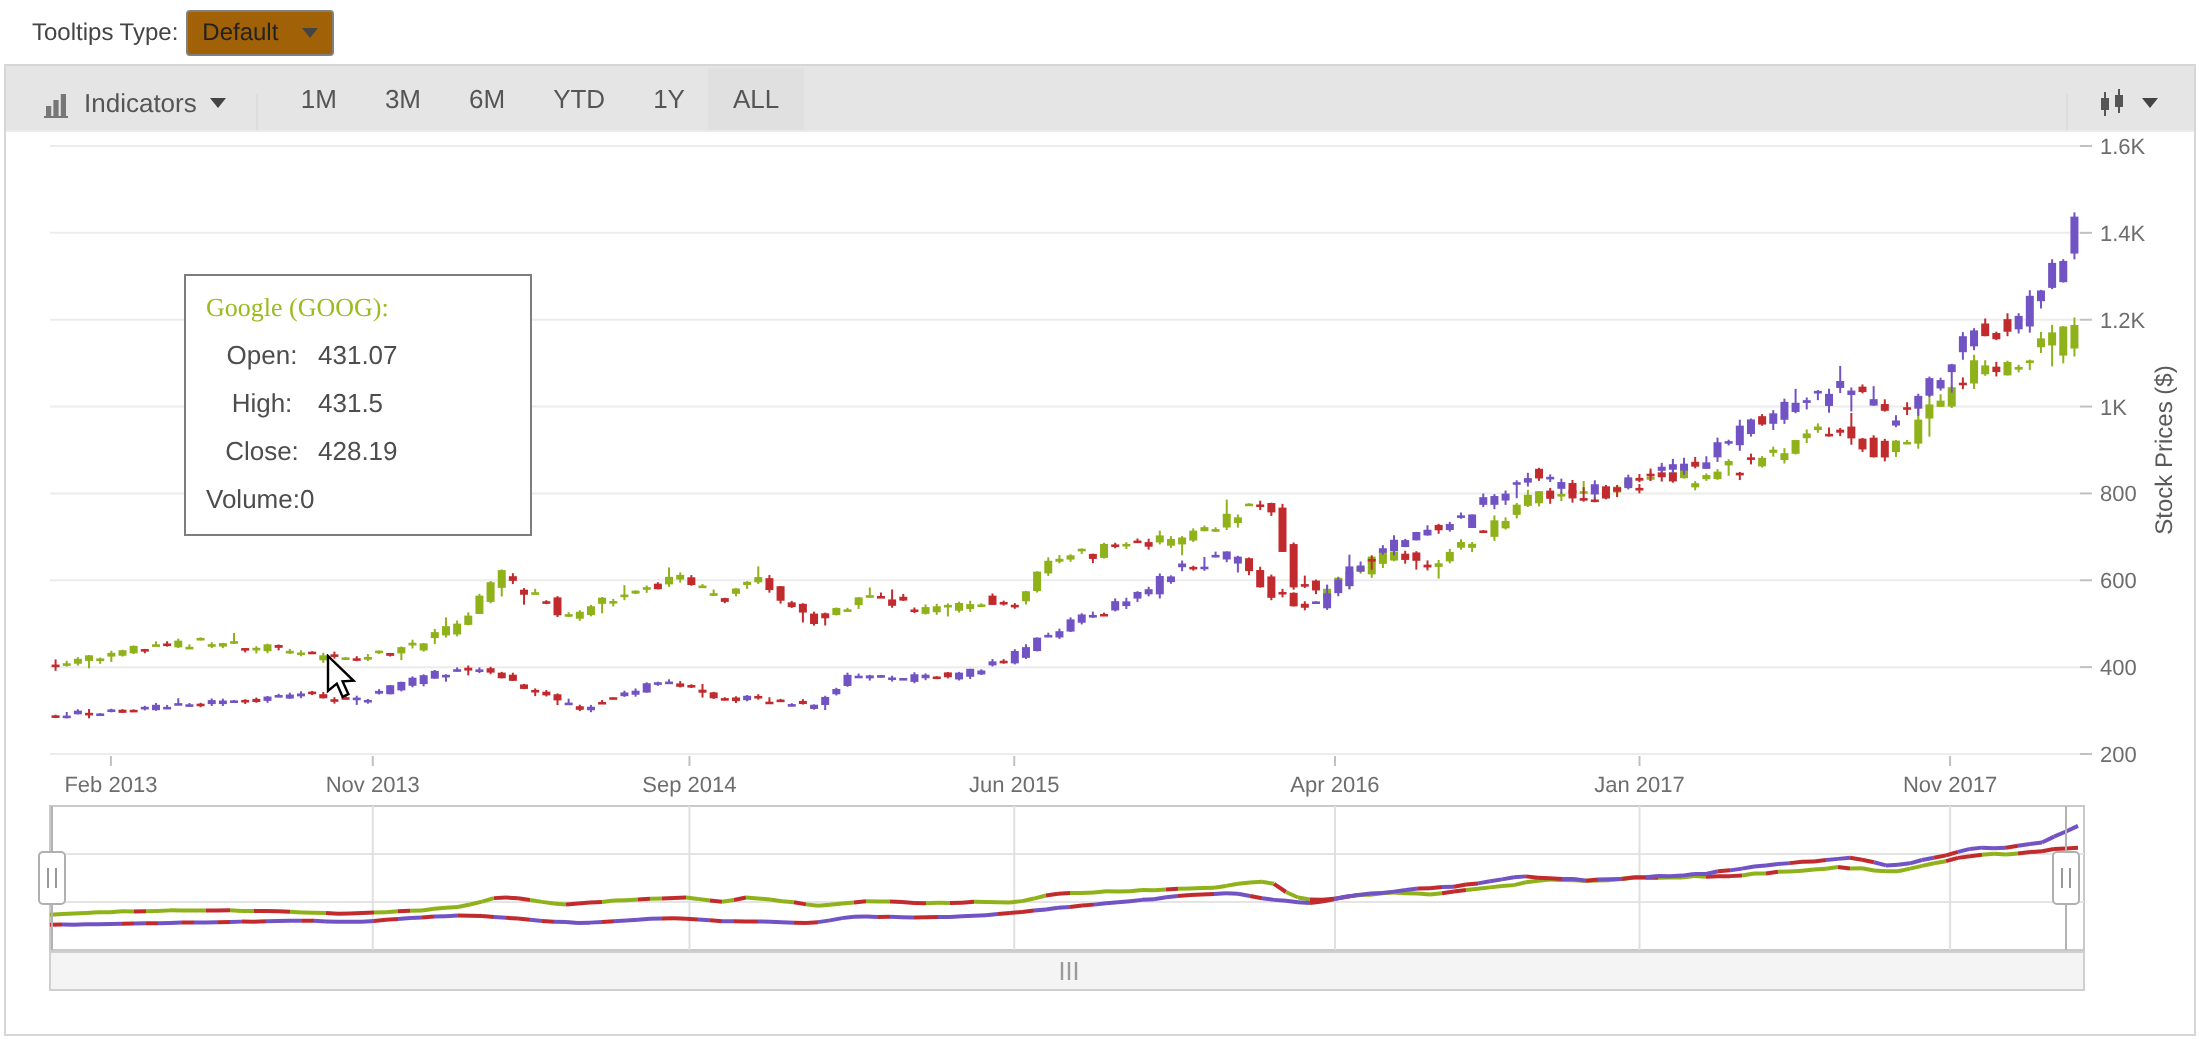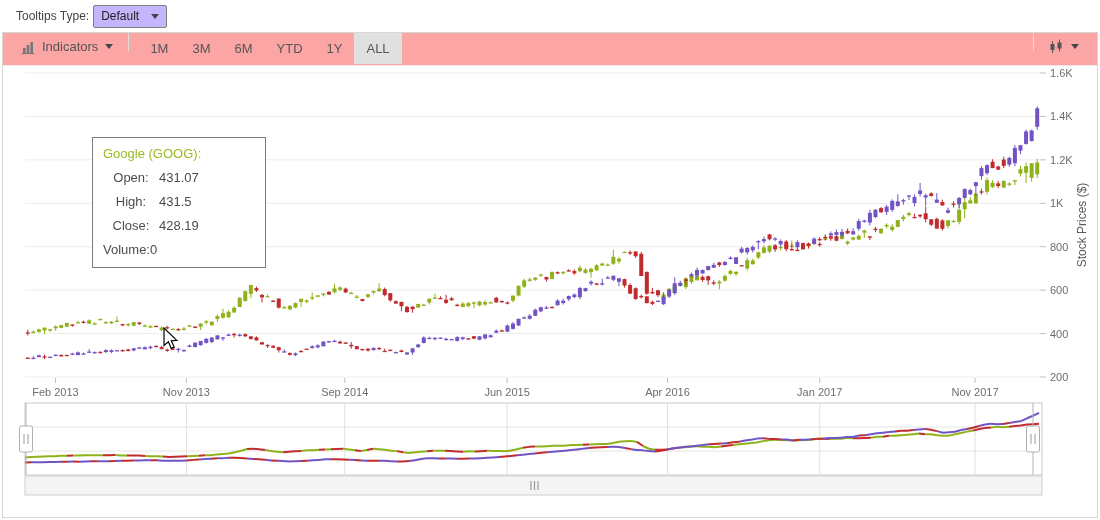--- a/index.html
+++ b/index.html
@@ -7,30 +7,30 @@
     width:1100px;height:520px;overflow:hidden;background:#fff;
     font-family:"Liberation Sans",sans-serif;
     -webkit-font-smoothing:antialiased;
   }
   .app{position:relative;width:1100px;height:520px;background:#fff;}
 
   
   .topbar{height:32px;display:flex;align-items:center;padding-left:16px;font-size:12px;color:#444;}
   .topbar label{margin-right:4px;}
   .select{
-    border:1px solid #808080;border-radius:2px;background:#c4b5fd;height:21px;
+    border:1px solid #808080;border-radius:2px;background:#a16207;height:21px;
     padding:0 7px;display:flex;align-items:center;gap:12px;font-size:12px;color:#222;cursor:pointer;
   }
   .caret-down{width:0;height:0;border-left:4px solid transparent;border-right:4px solid transparent;border-top:5px solid #444;}
 
   
   .widget{position:absolute;left:2px;right:2px;top:32px;bottom:2px;border:1px solid #d6d6d6;background:#fff;}
 
   
-  .toolbar{height:32px;background:#fca5a5;border-bottom:1px solid #ebebeb;display:flex;align-items:flex-start;padding:0 8px;font-size:13px;color:#555;}
+  .toolbar{height:32px;background:#e5e5e5;border-bottom:1px solid #ebebeb;display:flex;align-items:flex-end;padding:0 8px;font-size:13px;color:#555;}
   .tb-btn{display:flex;align-items:center;gap:7px;background:transparent;border:none;color:#555;font-size:13px;padding:6px 10px;cursor:pointer;font-family:inherit;}
   .sep{width:1px;height:18px;background:#ddd;margin:0 5px;}
   .periods{display:flex;margin-left:4px;}
   .period{background:transparent;border:none;font-family:inherit;font-size:13px;color:#555;padding:8px 12px;cursor:pointer;}
   .period.active{background:#e0e0e0;}
   .spacer{flex:1;}
 
   
   .chart-svg{position:absolute;left:0;top:66px;width:1100px;height:454px;}
 
@@ -1238,21 +1238,21 @@
         <g>
           <line x1="1033" x2="1033" y1="337" y2="409" stroke="#b3b3b3" stroke-width="1"></line>
           <rect x="1026.5" y="360" width="13" height="26" rx="2" fill="#fff" stroke="#b0b0b0" stroke-width="1"></rect>
           <line x1="1031" x2="1031" y1="368" y2="378" stroke="#999" stroke-width="1"></line>
           <line x1="1035" x2="1035" y1="368" y2="378" stroke="#999" stroke-width="1"></line>
         </g>
       </g>
     </svg>
 
   <div class="tooltip">
-    <div class="series" id="tt-series" style="color: rgb(154, 187, 32);">Google (GOOG):</div>
+    <div class="series" id="tt-series" style="color: rgb(154, 187, 32); font-family: Liberation Serif, serif;">Google (GOOG):</div>
     <div id="tooltip-rows">
         <div class="trow">
           <span class="lbl">Open:</span>
           <span>431.07</span>
         </div>
         <div class="trow">
           <span class="lbl">High:</span>
           <span>431.5</span>
         </div>
         <div class="trow">

